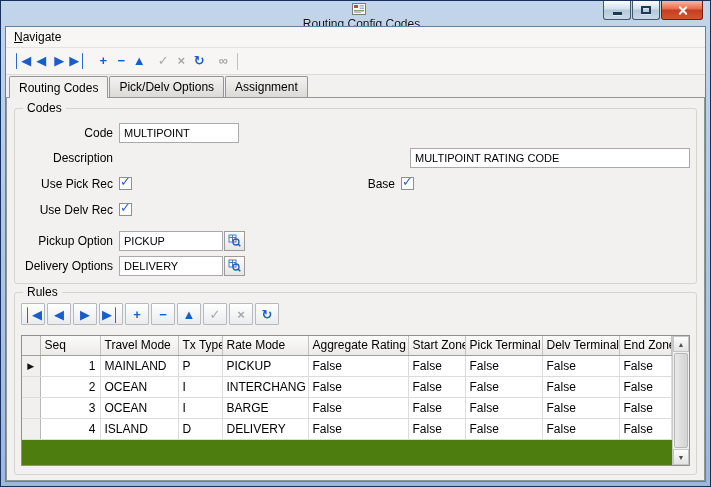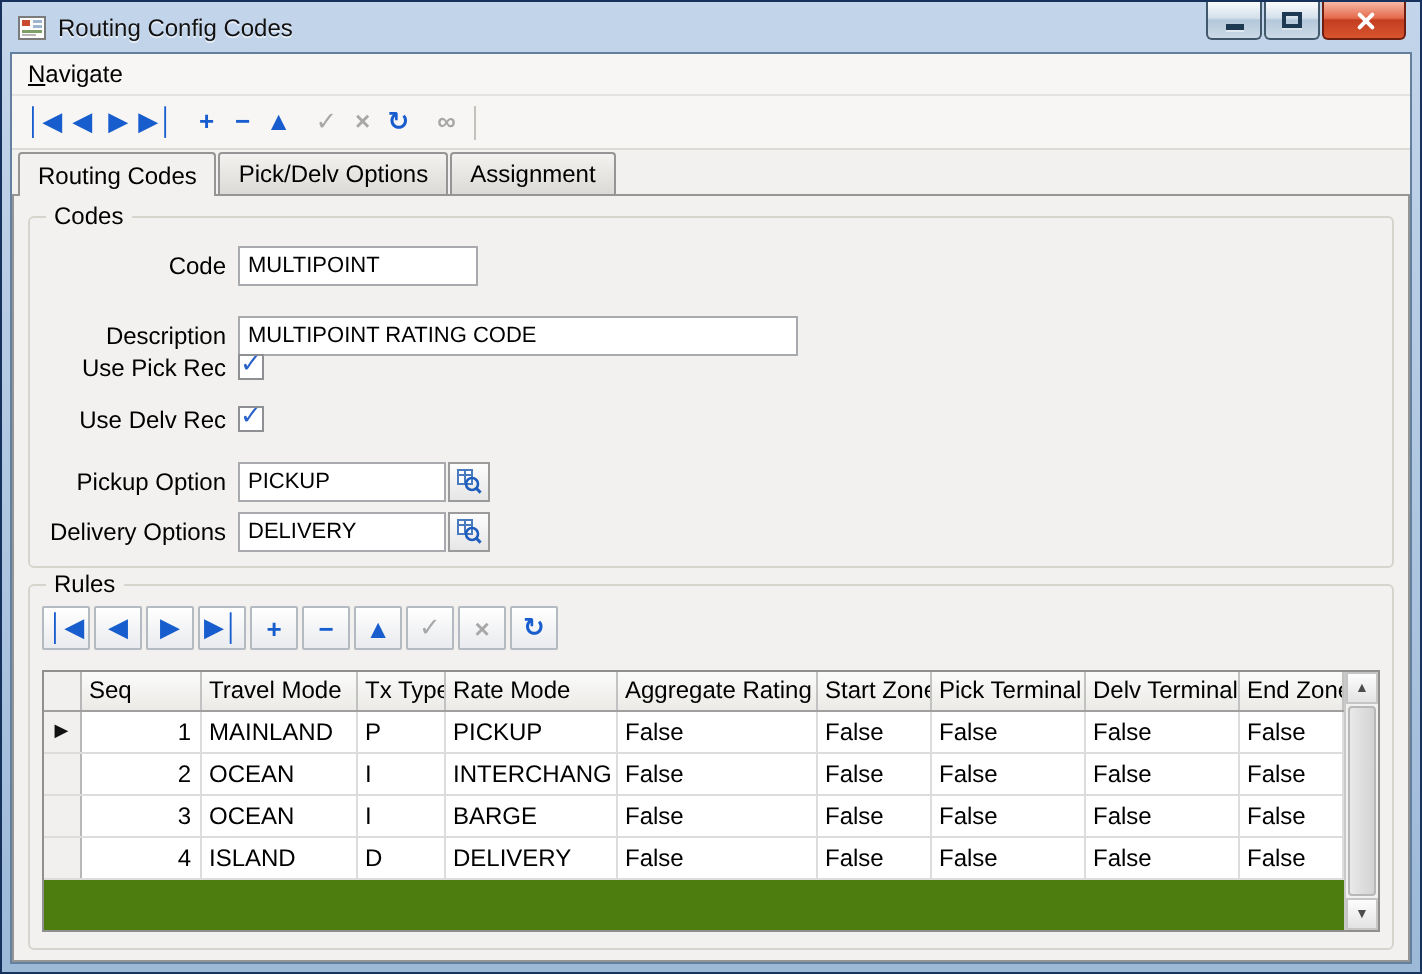--- a/index.html
+++ b/index.html
@@ -5,21 +5,21 @@
   * { box-sizing: border-box; margin: 0; padding: 0; }
   html,body { background:#e8e8e8; }
   body { font-family: "Liberation Sans", "DejaVu Sans", sans-serif; font-size: 12px; color:#000; }
 
   
   .window {
     position: relative; width: 711px; height: 487px;
     border: 1px solid #16325c;
     background: linear-gradient(#c3d5ea, #9db9d8);
   }
-  .titlebar { height: 25px; display:flex; align-items:center; padding-left:7px; }
+  .titlebar { height: 25px; display:flex; align-items:center; padding-left:7px;flex-direction:column; }
   .titlebar .title { margin-left:5px; color:#111; text-shadow:0 1px 0 rgba(255,255,255,.6); }
   .caption-buttons { position:absolute; top:0; right:7px; display:flex; }
   .cap-btn {
     width:28px; height:19px; display:flex; align-items:center; justify-content:center;
     border:1px solid #41586b; border-top:none;
     background: linear-gradient(#fbfdfe, #d2dfea 45%, #b4c8da 50%, #cbd9e6);
     border-radius:0 0 3px 3px; margin-left:1px; cursor:default;
   }
   .cap-btn.close-btn { width:42px; background: linear-gradient(#f7b9a6, #e4694b 45%, #c33d20 50%, #d8552f); border-color:#6e1f10; }
   .glyph-min { width:9px; height:3px; background:#1d3a52; margin-top:7px; box-shadow:0 1px 0 rgba(255,255,255,.5); }
@@ -190,28 +190,32 @@
     <div class="panel">
 
       <div class="groupbox gb-codes">
         <span class="gb-title">Codes</span>
 
         <div class="gb-row" style="top:13px;">
           <span class="f-label">Code</span>
           <input class="txt" style="width: 120px;" value="MULTIPOINT">
         </div>
 
-        <div class="gb-row" style="top:48px;">
+        <div class="gb-row" style="top:38px;justify-content:space-between;">
           <span class="f-label">Description</span>
           <input class="txt" style="width: 280px;" value="MULTIPOINT RATING CODE">
         </div>
 
         <div class="gb-row" style="top:64px;">
           <span class="f-label">Use Pick Rec</span>
           <span class="checkbox checked"></span>
+          <span class="right-pair">
+            <span class="rp-label">Base</span>
+            <span class="checkbox checked"></span>
+          </span>
         </div>
 
         <div class="gb-row" style="top:90px;">
           <span class="f-label">Use Delv Rec</span>
           <span class="checkbox checked"></span>
         </div>
 
         <div class="gb-row" style="top:121px;">
           <span class="f-label">Pickup Option</span>
           <input class="txt" style="width: 104px;" value="PICKUP">

